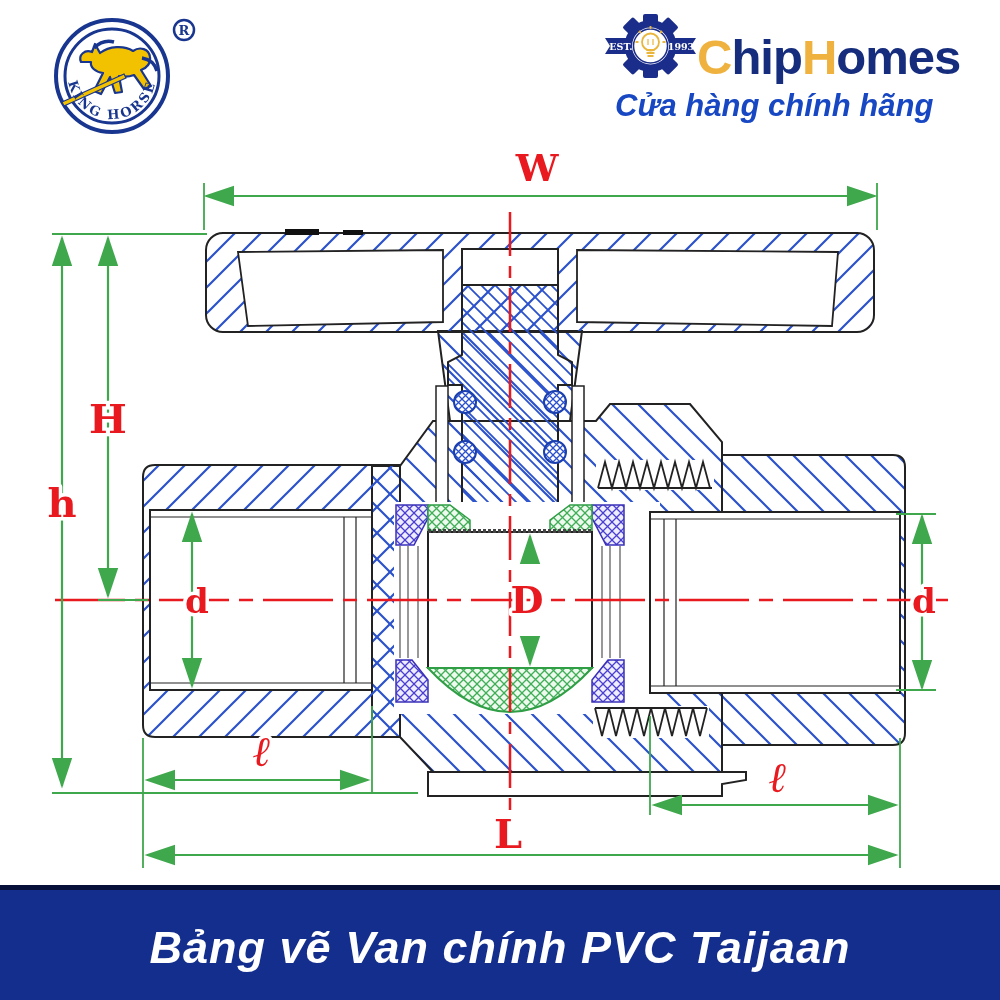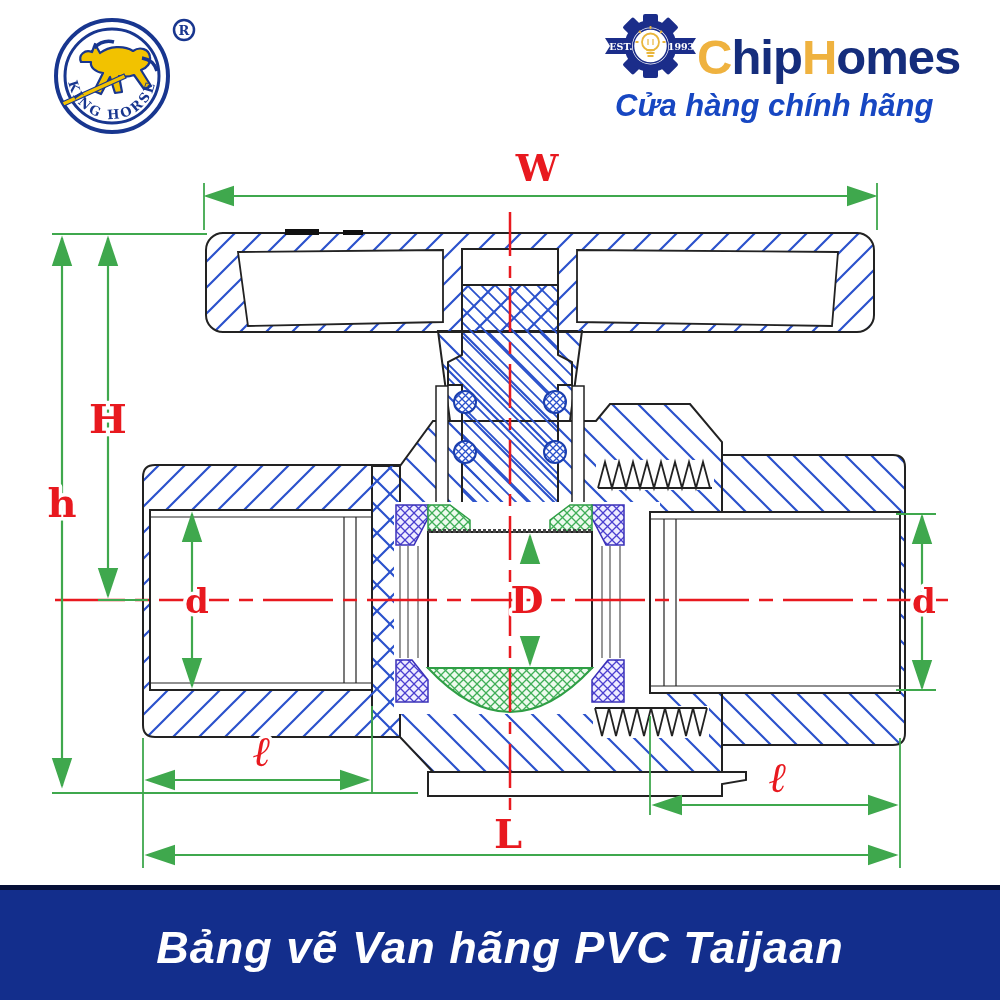--- a/index.html
+++ b/index.html
@@ -198,16 +198,16 @@
       <text class="dimlbl" x="197" y="613" font-size="34">d</text>
       <text class="dimlbl" x="527" y="613" font-size="38">D</text>
       <text class="dimlbl" x="924" y="613" font-size="34">d</text>
       <text class="dimlbl" x="262" y="766" font-size="42" font-style="italic">ℓ</text>
       <text class="dimlbl" x="778" y="792" font-size="42" font-style="italic">ℓ</text>
       <text class="dimlbl" x="508" y="848" font-size="40">L</text>
     </g>
   </svg>
 
   <div class="banner" style="background:#132e8c;">
-    <div class="banner-title">Bảng vẽ Van hãng PVC Taijaan</div>
+    <div class="banner-title">Bảng vẽ Van chính PVC Taijaan</div>
   </div>
 
 </div>
 
 </body></html>

